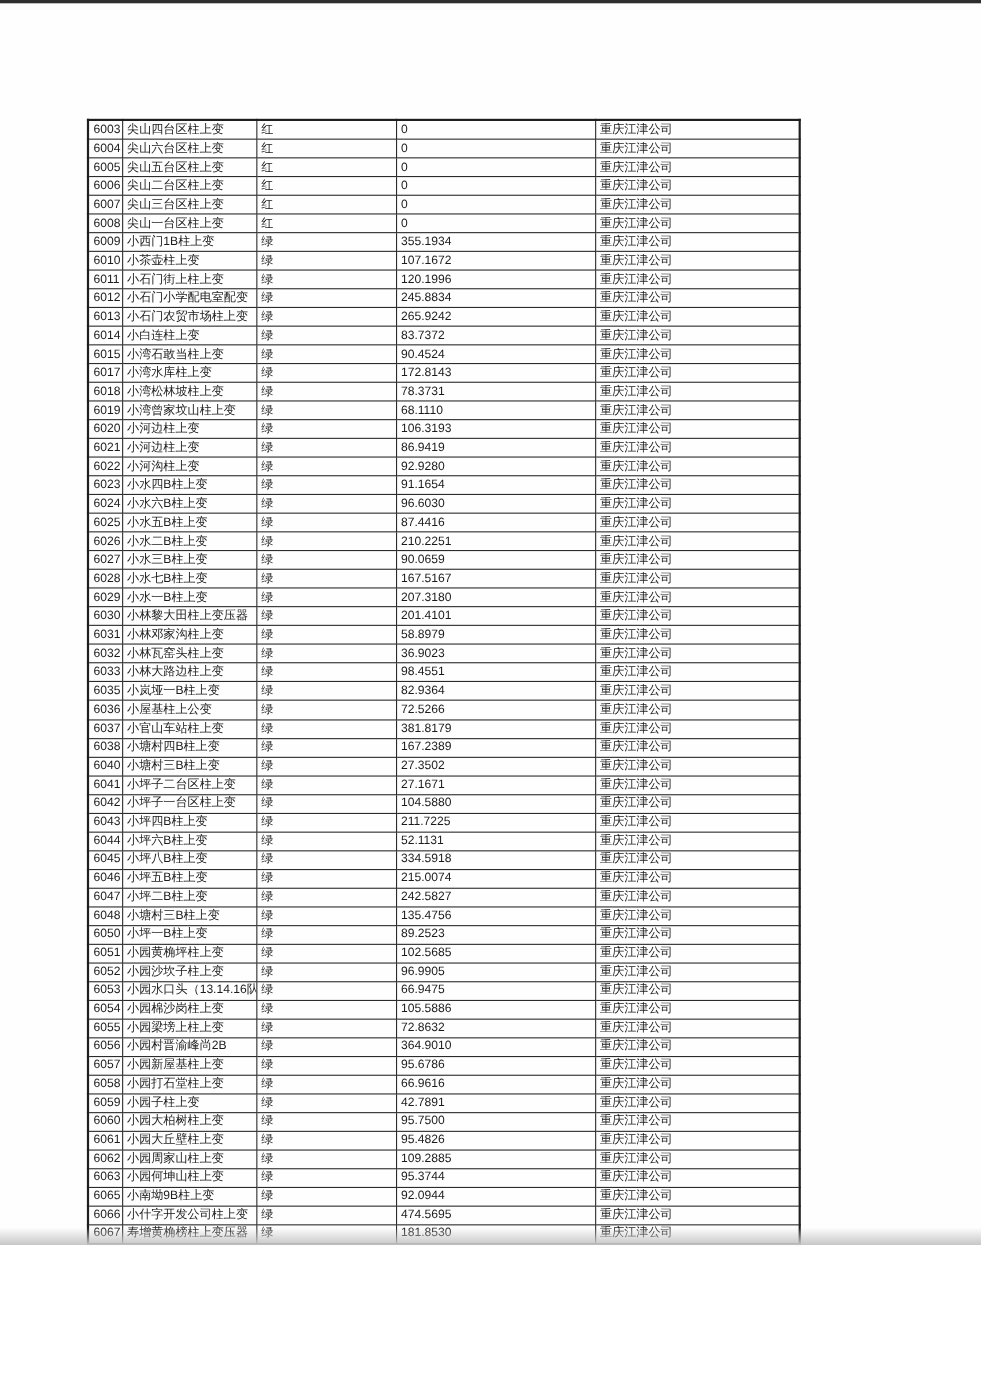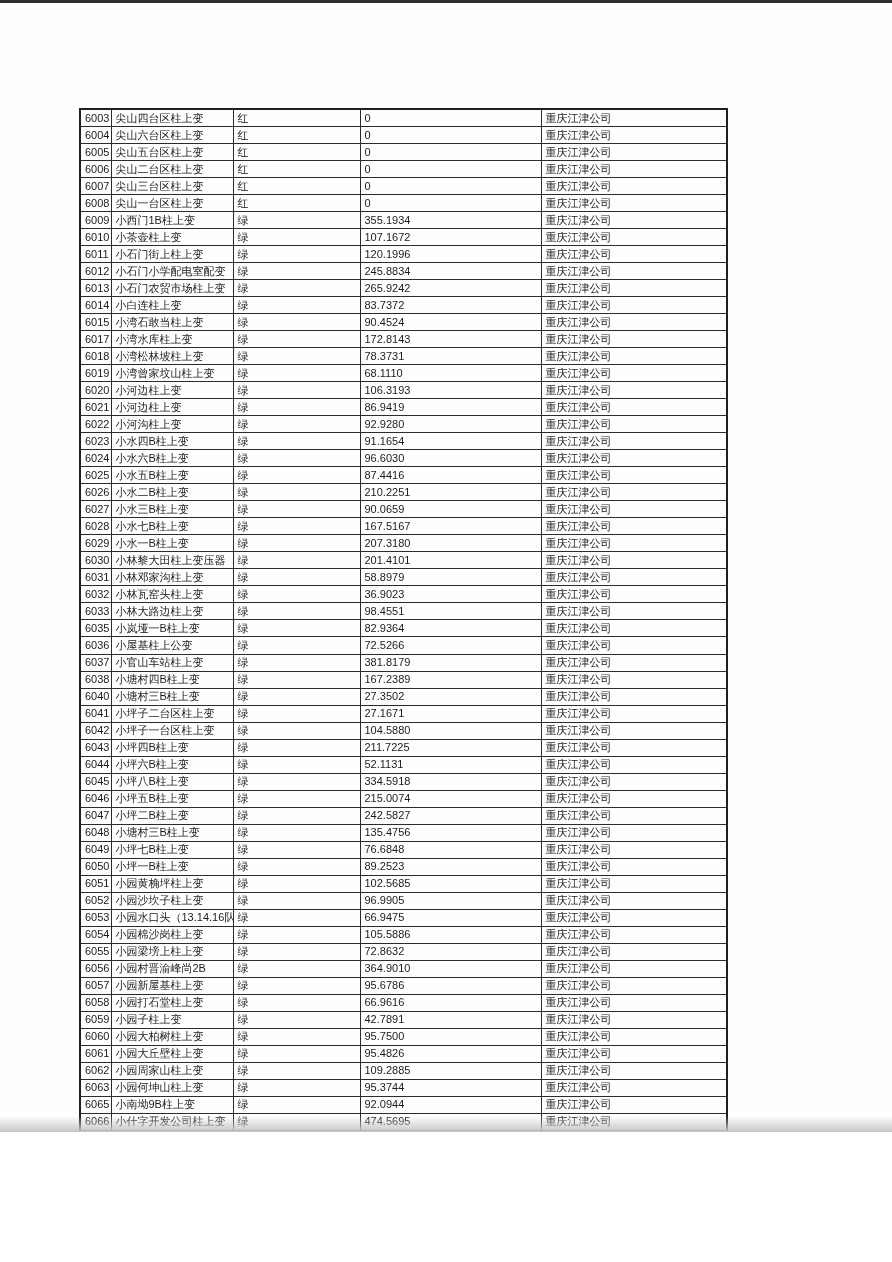--- a/index.html
+++ b/index.html
@@ -363,27 +363,20 @@
     <td class="c-company">重庆江津公司</td>
   </tr>
         <tr>
     <td class="c-id">6048</td>
     <td class="c-name">小塘村三B柱上变</td>
     <td class="c-status">绿</td>
     <td class="c-value">135.4756</td>
     <td class="c-company">重庆江津公司</td>
   </tr>
         <tr>
-    <td class="c-id">6049</td>
-    <td class="c-name">小坪七B柱上变</td>
-    <td class="c-status">绿</td>
-    <td class="c-value">76.6848</td>
-    <td class="c-company">重庆江津公司</td>
-  </tr>
-        <tr>
     <td class="c-id">6050</td>
     <td class="c-name">小坪一B柱上变</td>
     <td class="c-status">绿</td>
     <td class="c-value">89.2523</td>
     <td class="c-company">重庆江津公司</td>
   </tr>
         <tr>
     <td class="c-id">6051</td>
     <td class="c-name">小园黄桷坪柱上变</td>
     <td class="c-status">绿</td>

